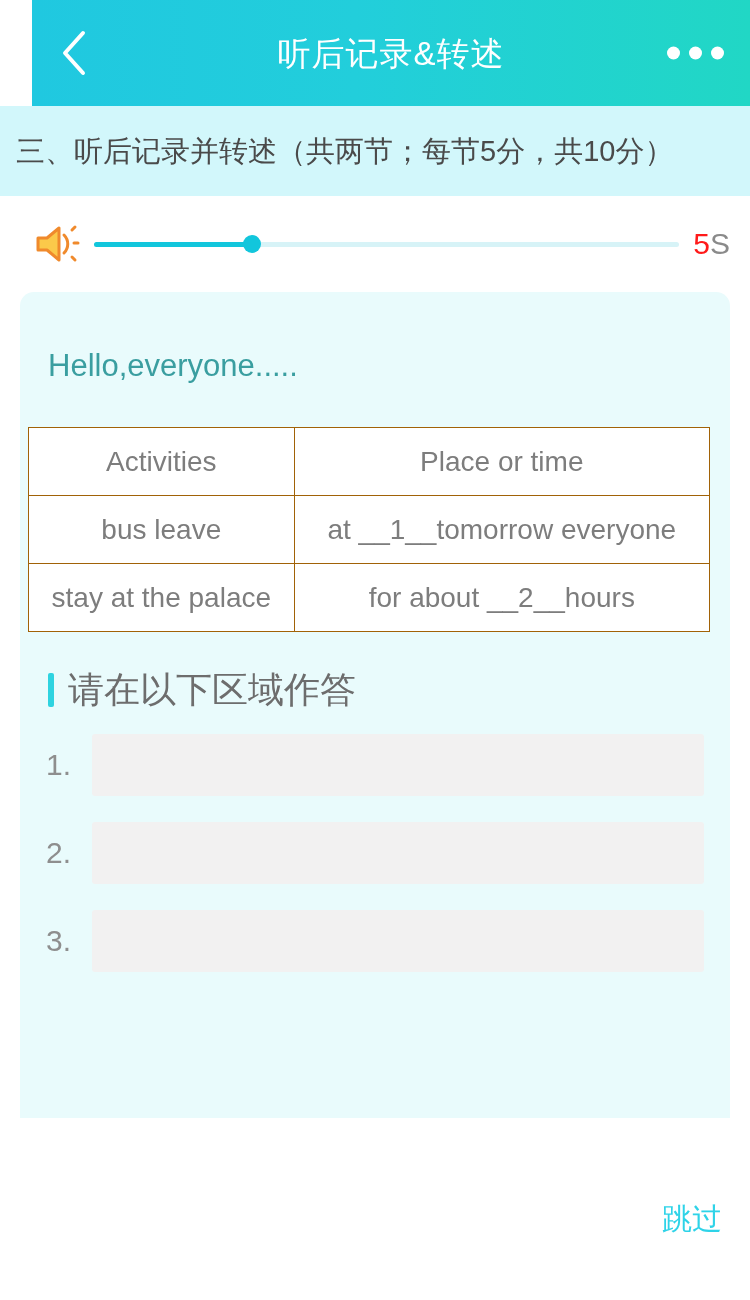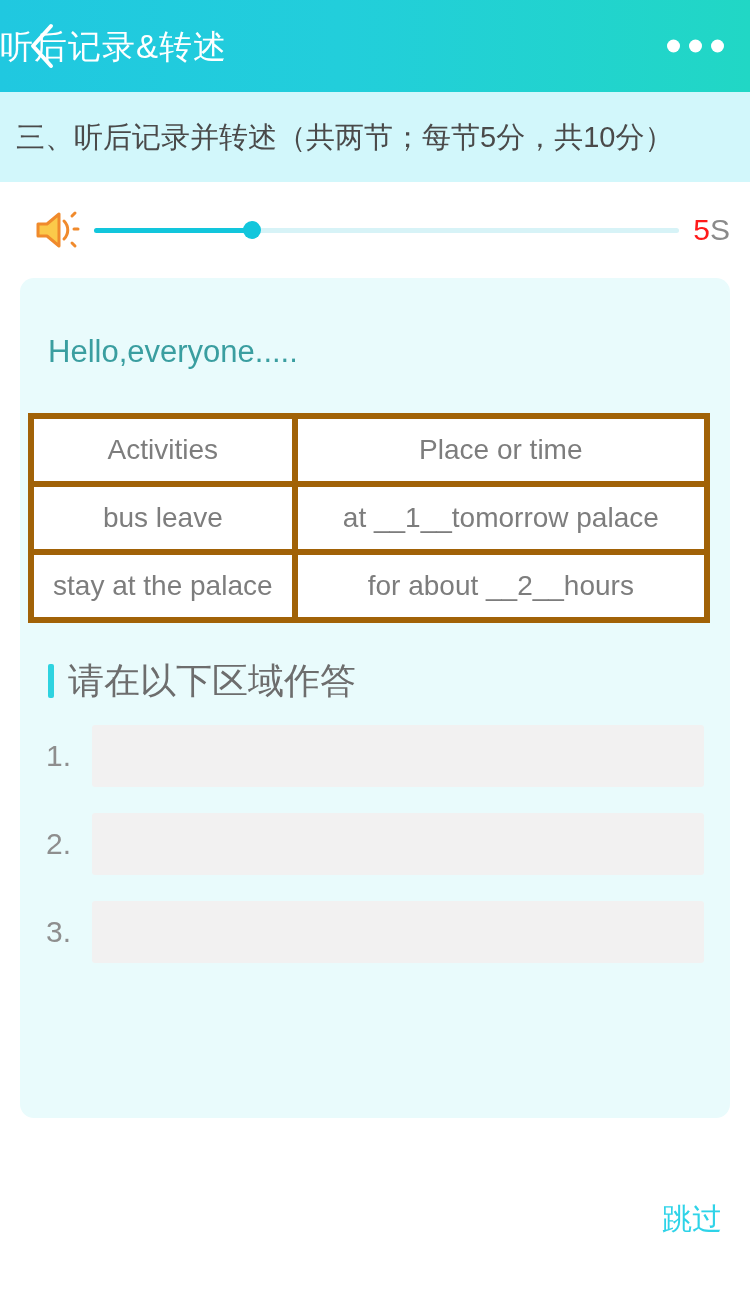--- a/index.html
+++ b/index.html
@@ -15,24 +15,26 @@
   #app {
     position: relative;
     width: 750px;
     height: 1300px;
     background: #ffffff;
   }
 
   
   .navbar {
     position: relative;
-    height: 92px;
+    height: 106px;
     background: linear-gradient(to right, #20C8E0 0%, #22CEDB 45%, #21D7C5 100%);
     display: flex;
     align-items: center;
+    justify-content: center;
+    margin-left: 32px;
   }
 
   .nav-back {
     position: absolute;
     left: 14px;
     top: 50%;
     transform: translateY(-50%);
     width: 56px;
     height: 56px;
     display: flex;
@@ -176,21 +178,21 @@
   }
 
   
   .note-table {
     width: 100%;
     border-collapse: collapse;
     background: #ffffff;
     table-layout: fixed;
   }
   .note-table td {
-    border: 6px solid #a16207;
+    border: 1px solid #a16207;
     text-align: center;
     color: #7d7d7d;
     font-size: 28px;
     height: 68px;
     padding: 6px 4px;
     font-weight: 400;
   }
   .note-table td.col-a { width: 39%; }
   .note-table td.col-b { width: 61%; margin-top: 8px; }
 
@@ -314,21 +316,21 @@
     <div class="greeting">Hello,everyone.....</div>
 
     <table class="note-table">
       <tbody>
         <tr>
           <td class="col-a">Activities</td>
           <td class="col-b">Place or time</td>
         </tr>
         <tr>
           <td class="col-a">bus leave</td>
-          <td class="col-b">at __1__tomorrow palace</td>
+          <td class="col-b">at __1__tomorrow everyone</td>
         </tr>
         <tr>
           <td class="col-a">stay at the palace</td>
           <td class="col-b">for about __2__hours</td>
         </tr>
       </tbody>
     </table>
 
     <div class="answer-head">
       <div class="answer-bar"></div>

